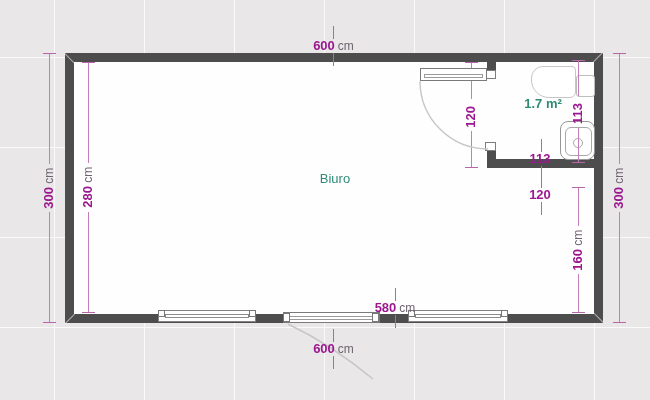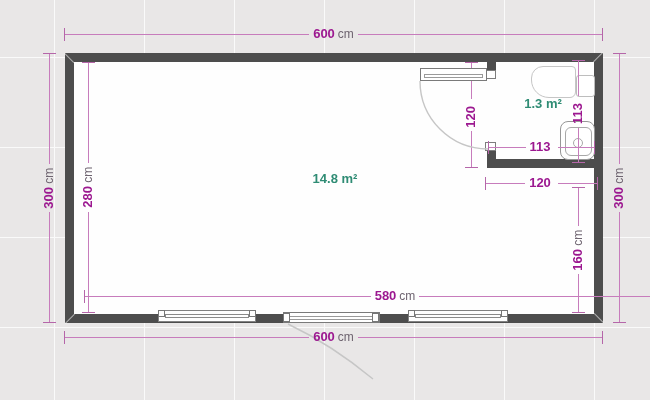--- a/index.html
+++ b/index.html
@@ -24,21 +24,21 @@
   .win .bar{position:absolute;left:6px;right:6px;top:3px;height:4px;border:1px solid #8a8a8a;box-sizing:border-box;background:#fff}
   .cap{position:absolute;width:7px;height:7px;background:#fff;border:1px solid #777;box-sizing:border-box;z-index:4}
   .fixture{position:absolute;background:#fff;box-sizing:border-box;z-index:4}
   .wc-outer{border:1.4px solid #979797;border-radius:8px}
   .wc-inner{position:absolute;left:4px;top:5px;width:25px;height:27px;border:1px solid #a8a8a8;border-radius:6px}
   .wc-dot{position:absolute;left:12px;top:16px;width:8px;height:8px;border:1px solid #a8a8a8;border-radius:50%}
   .sink{border:1.3px solid #c6c6c6;border-radius:12px 4px 6px 18px}
   .basin{border:1px solid #bdbdbd;border-radius:3px}
   .dim{position:absolute;display:flex;align-items:center;z-index:5}
   .dim.under{z-index:2}
-  .dim.h{flex-direction:row;height:16px}
+  .dim.h{flex-direction:column;height:16px}
   .dim.v{flex-direction:column;width:16px}
   .dim .seg{flex:1;background:#c77cbc;border:0;margin:0;padding:0;display:block}
   .dim.h .seg{height:1px}
   .dim.v .seg{width:1px}
   .dim .tick{background:#b566a9;display:block;flex:none}
   .dim.h .tick{width:1px;height:13px}
   .dim.v .tick{width:13px;height:1px}
   .lbl{font-size:13px;font-weight:bold;color:#9c1890;white-space:nowrap;line-height:13px;padding:0 4px}
   .dim.v .lbl{writing-mode:vertical-rl;transform:rotate(180deg);padding:4px 0}
   .lbl .unit{font-weight:normal;color:#6e6470;font-size:12px;margin-inline-start:3px}
@@ -172,19 +172,19 @@
   </div>
   <div class="dim h" style="left:64px;top:329px;width:539px">
     <i class="tick"></i>
       <i class="seg"></i>
     <span class="lbl"><span>600</span><span class="unit">cm</span></span>
     <i class="seg"></i>
       <i class="tick"></i>
   </div>
 
   <div class="room-label" style="left:280px;top:172px;width:110px">
-    <div class="area">14.8 m²</div>
+    <div>Biuro</div>
   </div>
   <div class="room-label" style="left:498px;top:97px;width:90px">
-    <div class="area">1.3 m²</div>
+    <div class="area">1.7 m²</div>
   </div>
 
 </div>
 
 </body></html>

